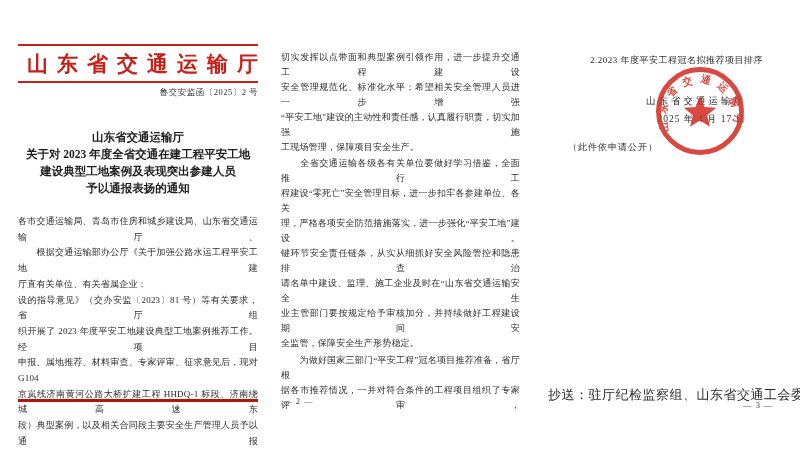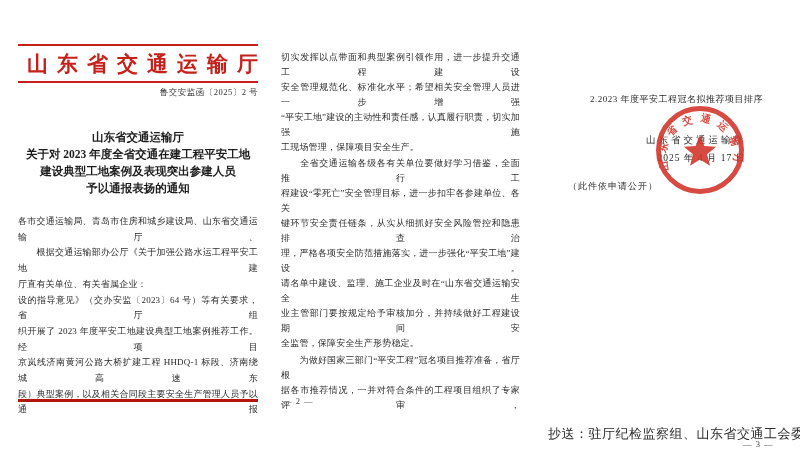--- a/index.html
+++ b/index.html
@@ -5,21 +5,21 @@
   html,body{margin:0;padding:0;}
   body{
     width:800px;height:450px;position:relative;overflow:hidden;
     background:#ffffff;
     font-family:"Liberation Serif","DejaVu Serif",serif;
     color:#2b2b2b;
   }
   .page{position:absolute;top:0;height:405px;}
   #page1{left:18px;width:240px;}
   #page2{left:281px;width:239px;}
-  #page3{left:545px;width:245px;margin-top:39px;}
+  #page3{left:545px;width:245px;}
 
   .rule{position:absolute;left:0;width:100%;height:2px;background:#c5201a;}
   #p1-rule-top{top:44px;}
   #p1-rule-mid{top:81px;}
   #p1-rule-bottom{top:399px;height:3px;background:#b1150c;}
 
   .agency{
     position:absolute;top:50px;left:0;width:100%;
     font-size:21px;font-weight:bold;color:#c5201a;
     letter-spacing:9px;text-indent:9px;text-align:center;white-space:nowrap;
@@ -79,38 +79,39 @@
   <div class="title-block">
       <div class="line">山东省交通运输厅</div>
       <div class="line">关于对 2023 年度全省交通在建工程平安工地</div>
       <div class="line">建设典型工地案例及表现突出参建人员</div>
       <div class="line">予以通报表扬的通知</div>
     </div>
   <div class="body-block" id="p1-body">
       <div class="line fill">各市交通运输局、青岛市住房和城乡建设局、山东省交通运输厅、</div>
       <div class="line fill">　　根据交通运输部办公厅《关于加强公路水运工程平安工地建</div>
       <div class="line">厅直有关单位、有关省属企业：</div>
-      <div class="line fill">设的指导意见》（交办安监〔2023〕64 号）等有关要求，省厅组</div>
+      <div class="line fill">设的指导意见》（交办安监〔2023〕81 号）等有关要求，省厅组</div>
       <div class="line fill">织开展了 2023 年度平安工地建设典型工地案例推荐工作。经项目</div>
+      <div class="line fill">申报、属地推荐、材料审查、专家评审、征求意见后，现对 G104</div>
       <div class="line fill">京岚线济南黄河公路大桥扩建工程 HHDQ-1 标段、济南绕城高速东</div>
       <div class="line fill">段）典型案例，以及相关合同段主要安全生产管理人员予以通报</div>
     </div>
   <div class="rule" id="p1-rule-bottom"></div>
 </div>
 
 <div class="page" id="page2">
   <div class="body-block" id="p2-body">
       <div class="line fill">切实发挥以点带面和典型案例引领作用，进一步提升交通工程建设</div>
       <div class="line fill">安全管理规范化、标准化水平；希望相关安全管理人员进一步增强</div>
       <div class="line fill">“平安工地”建设的主动性和责任感，认真履行职责，切实加强施</div>
       <div class="line">工现场管理，保障项目安全生产。</div>
       <div class="line fill">　　全省交通运输各级各有关单位要做好学习借鉴，全面推行工</div>
       <div class="line fill">程建设“零死亡”安全管理目标，进一步扣牢各参建单位、各关</div>
+      <div class="line fill">理，严格各项安全防范措施落实，进一步强化“平安工地”建设。</div>
       <div class="line fill">键环节安全责任链条，从实从细抓好安全风险管控和隐患排查治</div>
-      <div class="line fill">理，严格各项安全防范措施落实，进一步强化“平安工地”建设。</div>
       <div class="line fill">请名单中建设、监理、施工企业及时在“山东省交通运输安全生</div>
       <div class="line fill">业主管部门要按规定给予审核加分，并持续做好工程建设期间安</div>
       <div class="line">全监管，保障安全生产形势稳定。</div>
       <div class="line fill">　　为做好国家三部门“平安工程”冠名项目推荐准备，省厅根</div>
       <div class="line fill">据各市推荐情况，一并对符合条件的工程项目组织了专家评审，</div>
     </div>
   <div class="pagenum" id="p2-pagenum">— 2 —</div>
 </div>
 
 <div class="page" id="page3">

